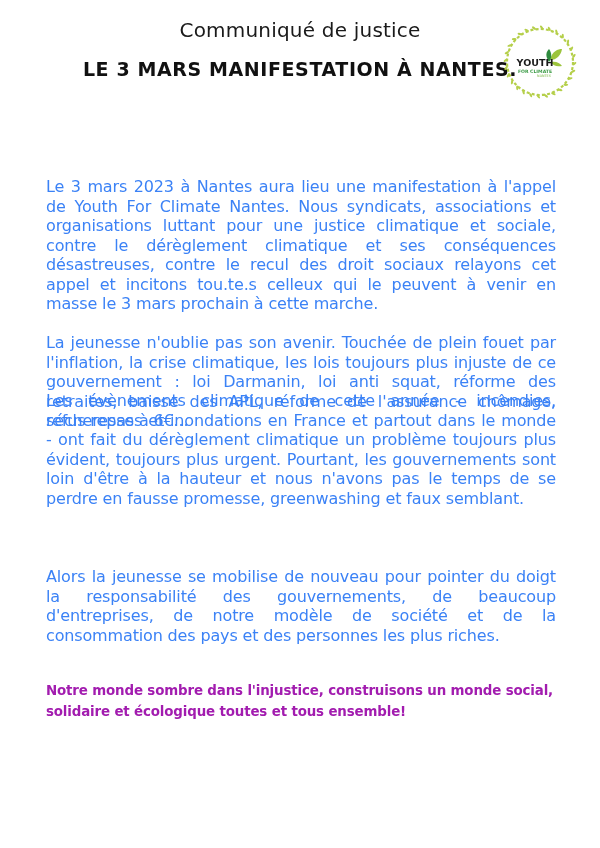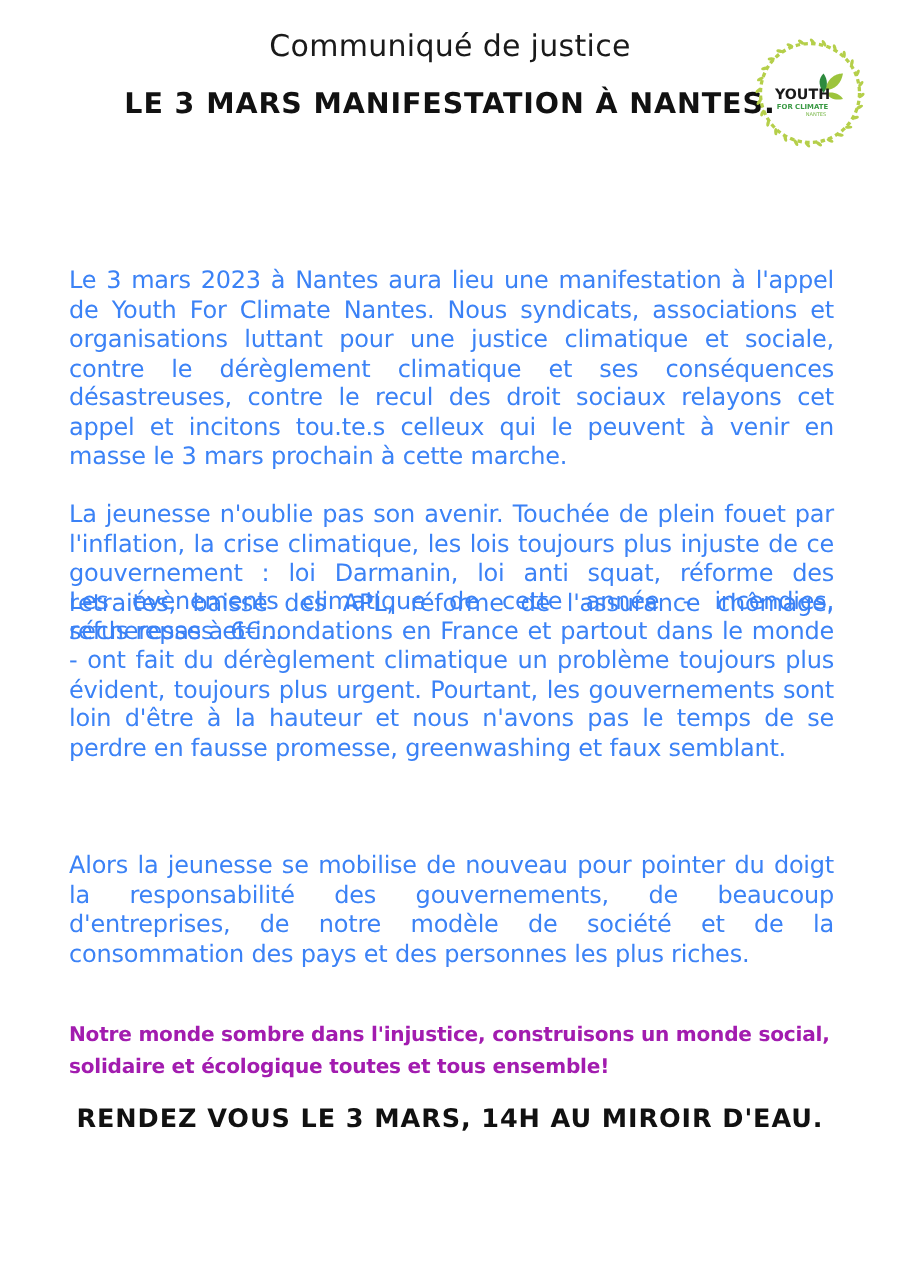--- a/index.html
+++ b/index.html
@@ -84,14 +84,13 @@
       <text x="44" y="55" text-anchor="middle" font-family="DejaVu Sans, sans-serif" font-size="3.4" fill="#7ab84a">NANTES</text>
     </svg>
   </div>
 
   <div class="body-text p1">Le 3 mars 2023 à Nantes aura lieu une manifestation à l'appel de Youth For Climate Nantes. Nous syndicats, associations et organisations luttant pour une justice climatique et sociale, contre le dérèglement climatique et ses conséquences désastreuses, contre le recul des droit sociaux relayons cet appel et incitons tou.te.s celleux qui le peuvent à venir en masse le 3 mars prochain à cette marche.</div>
   <div class="body-text p2">La jeunesse n'oublie pas son avenir. Touchée de plein fouet par l'inflation, la crise climatique, les lois toujours plus injuste de ce gouvernement : loi Darmanin, loi anti squat, réforme des retraites, baisse des APL, réforme de l'assurance chômage, refus repas à 6€...</div>
   <div class="body-text p4">Alors la jeunesse se mobilise de nouveau pour pointer du doigt la responsabilité des gouvernements, de beaucoup d'entreprises, de notre modèle de société et de la consommation des pays et des personnes les plus riches.</div>
   <div class="body-text p3">Les évènements climatique de cette année - incendies, sécheresses et inondations en France et partout dans le monde - ont fait du dérèglement climatique un problème toujours plus évident, toujours plus urgent. Pourtant, les gouvernements sont loin d'être à la hauteur et nous n'avons pas le temps de se perdre en fausse promesse, greenwashing et faux semblant.</div>
   <div class="body-text p5">Notre monde sombre dans l'injustice, construisons un monde social, solidaire et écologique toutes et tous ensemble!</div>
 
-  <div class="closing">RENDEZ VOUS LE 3 MARS, 14H AU MIROIR D'EAU.</div>
 </div>
 
 </body></html>

